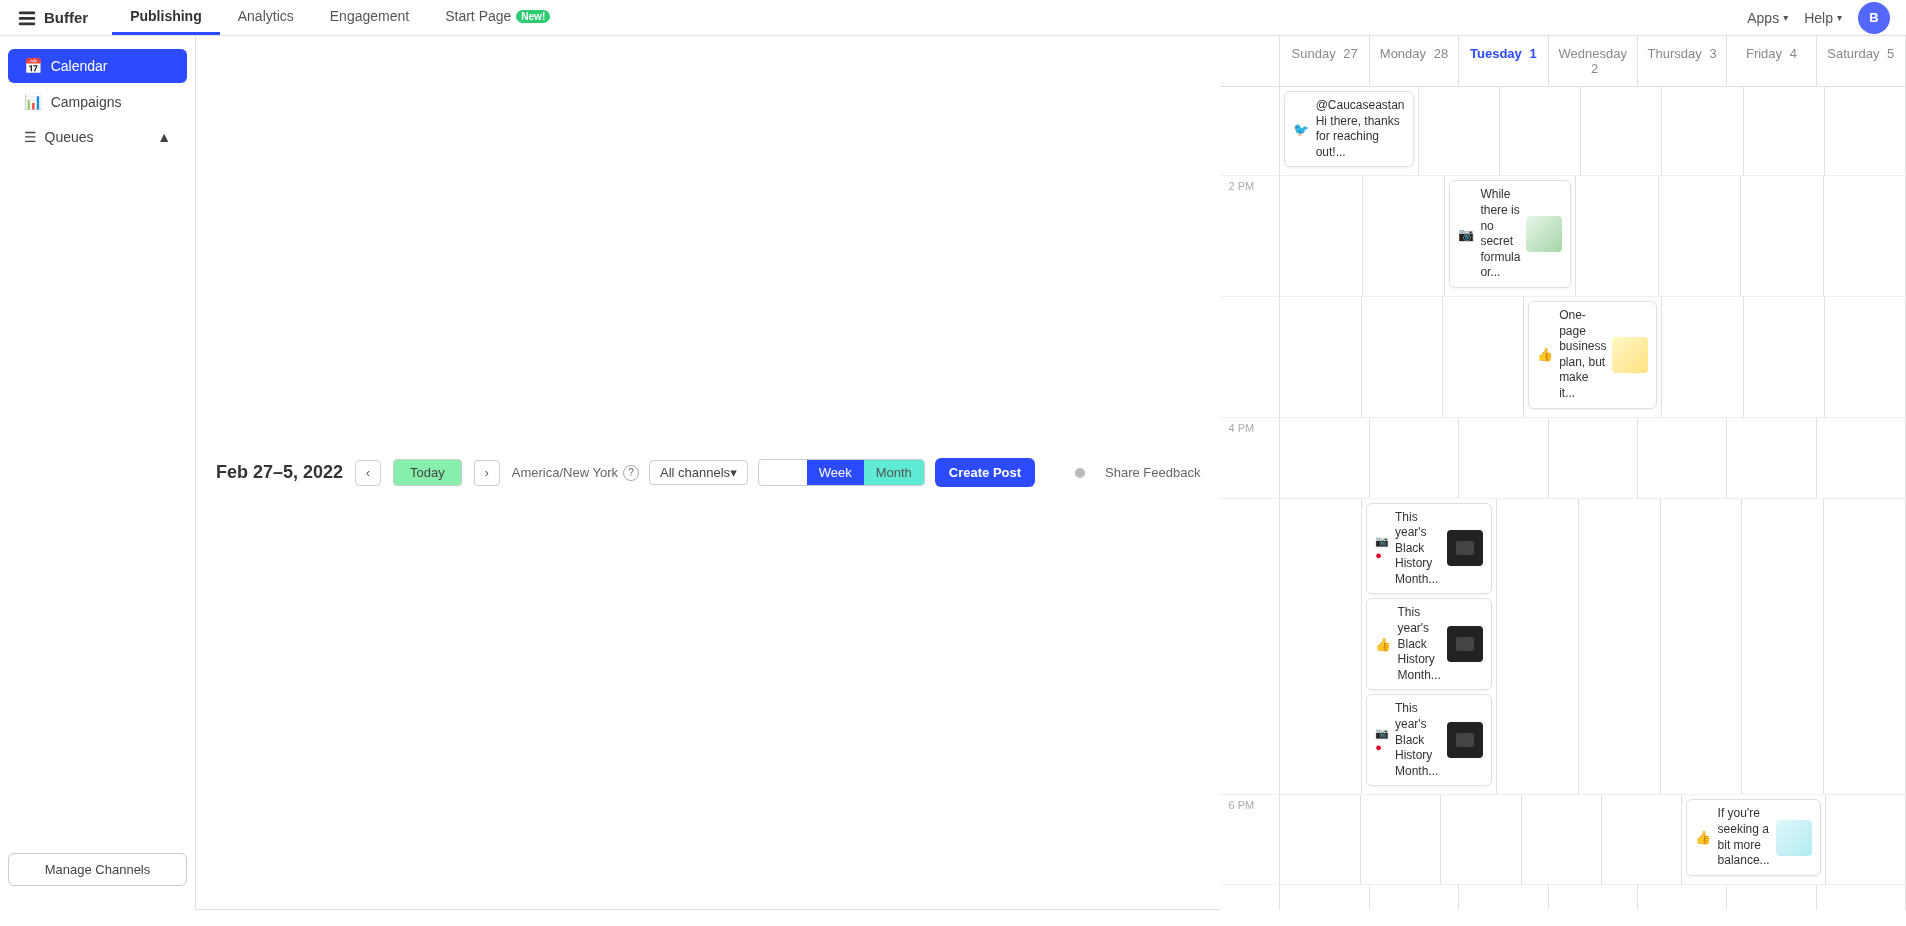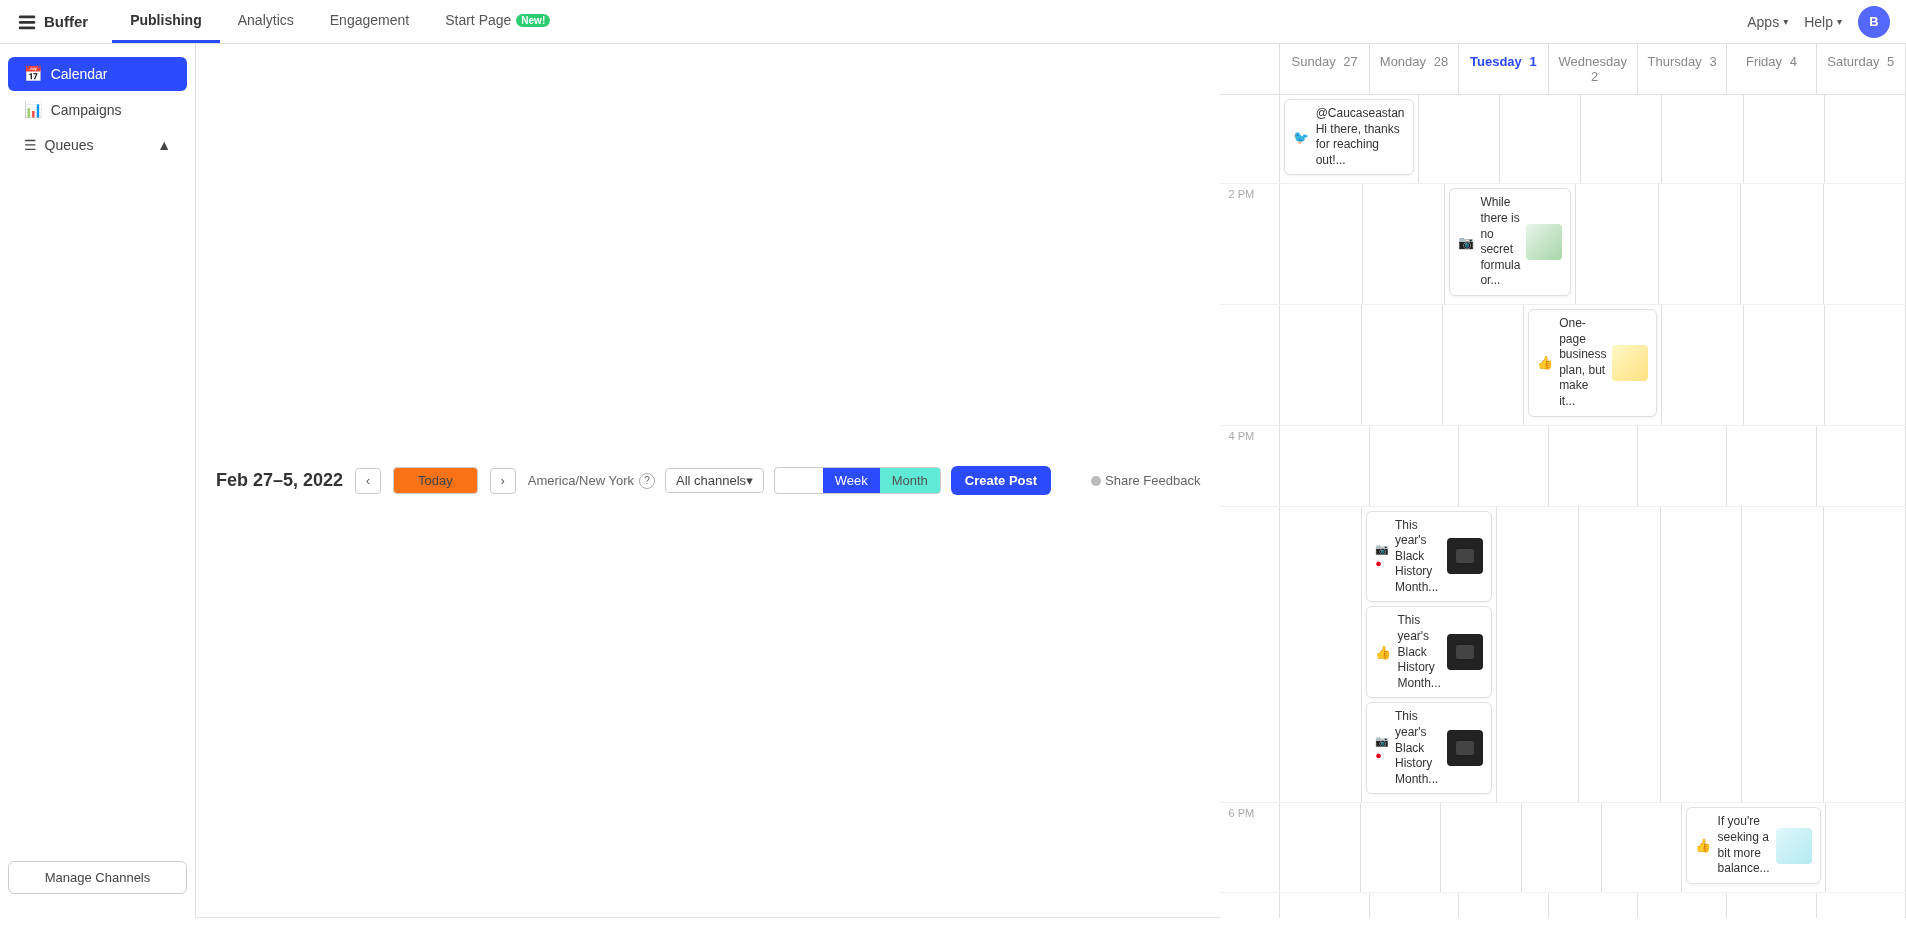--- a/index.html
+++ b/index.html
@@ -1,20 +1,20 @@
 <!DOCTYPE html>
 <html><head>
   <meta charset="utf-8">
   <style>
     * { box-sizing: border-box; margin: 0; padding: 0; }
     body { font-family: -apple-system, BlinkMacSystemFont, 'Segoe UI', sans-serif; font-size: 13px; background: #fff; color: #333; }
 
     
     .top-nav {
-      display: flex; align-items: center; height: 44px;
+      display: flex; align-items: center; height: 36px;
       border-bottom: 1px solid #e0e0e0; padding: 0 16px;
       position: relative;
     }
     .top-nav-logo { display: flex; align-items: center; gap: 6px; font-weight: 700; font-size: 15px; color: #333; margin-right: 24px; }
     .top-nav-logo svg { width: 22px; height: 22px; }
     .nav-links { display: flex; align-items: stretch; height: 100%; }
     .nav-link {
       display: flex; align-items: center; padding: 0 18px;
       font-size: 14px; color: #555; text-decoration: none; cursor: pointer;
       border-bottom: 3px solid transparent; position: relative;
@@ -63,22 +63,22 @@
       display: flex; align-items: center; padding: 14px 20px;
       border-bottom: 1px solid #e0e0e0; gap: 12px;
     }
     .cal-title { font-size: 18px; font-weight: 600; }
     .nav-arrow {
       width: 26px; height: 26px; border: 1px solid #ccc; border-radius: 4px;
       display: flex; align-items: center; justify-content: center;
       cursor: pointer; font-size: 12px; color: #555; background: #fff;
     }
     .today-btn {
-      padding: 5px 24px; border: 1px solid #ccc; border-radius: 4px;
-      font-size: 13px; cursor: pointer; background: #f97316; color: #444;
+      padding: 5px 16px; border: 1px solid #ccc; border-radius: 4px;
+      font-size: 13px; cursor: pointer; background: #86efac; color: #444;
     }
     .cal-header-right { margin-left: auto; display: flex; align-items: center; gap: 10px; }
     .timezone-info { display: flex; align-items: center; gap: 5px; font-size: 13px; color: #666; }
     .timezone-info .info-icon {
       width: 16px; height: 16px; border-radius: 50%; border: 1px solid #aaa;
       display: flex; align-items: center; justify-content: center; font-size: 10px; cursor: pointer;
     }
     .view-toggle { display: flex; border: 1px solid #ccc; border-radius: 4px; overflow: hidden; padding-left: 48px; }
     .view-btn {
       padding: 5px 12px; font-size: 13px; cursor: pointer; background: #5eead4; border: none;
@@ -90,21 +90,21 @@
       border-radius: 6px; font-size: 13px; font-weight: 600; cursor: pointer;
     }
     .channel-filter {
       display: flex; align-items: center; border: 1px solid #ccc;
       border-radius: 4px; padding: 4px 10px; font-size: 13px; cursor: pointer;
       background: #fff; color: #444;
     }
 
     
     .feedback-row {
-      padding: 8px 20px; display: flex; align-items: center; gap: 4px;
+      padding: 8px 20px; display: flex; align-items: center; gap: 20px;
       font-size: 13px; color: #666; border-bottom: 1px solid #e0e0e0;
     }
     .feedback-dot { width: 10px; height: 10px; border-radius: 50%; background: #bbb; }
 
     
     .calendar-grid { flex: 1; overflow: auto; }
     .day-headers {
       display: grid; grid-template-columns: 60px repeat(7, 1fr);
       border-bottom: 1px solid #e0e0e0; position: sticky; top: 0; background: #fff; z-index: 10;
     }

